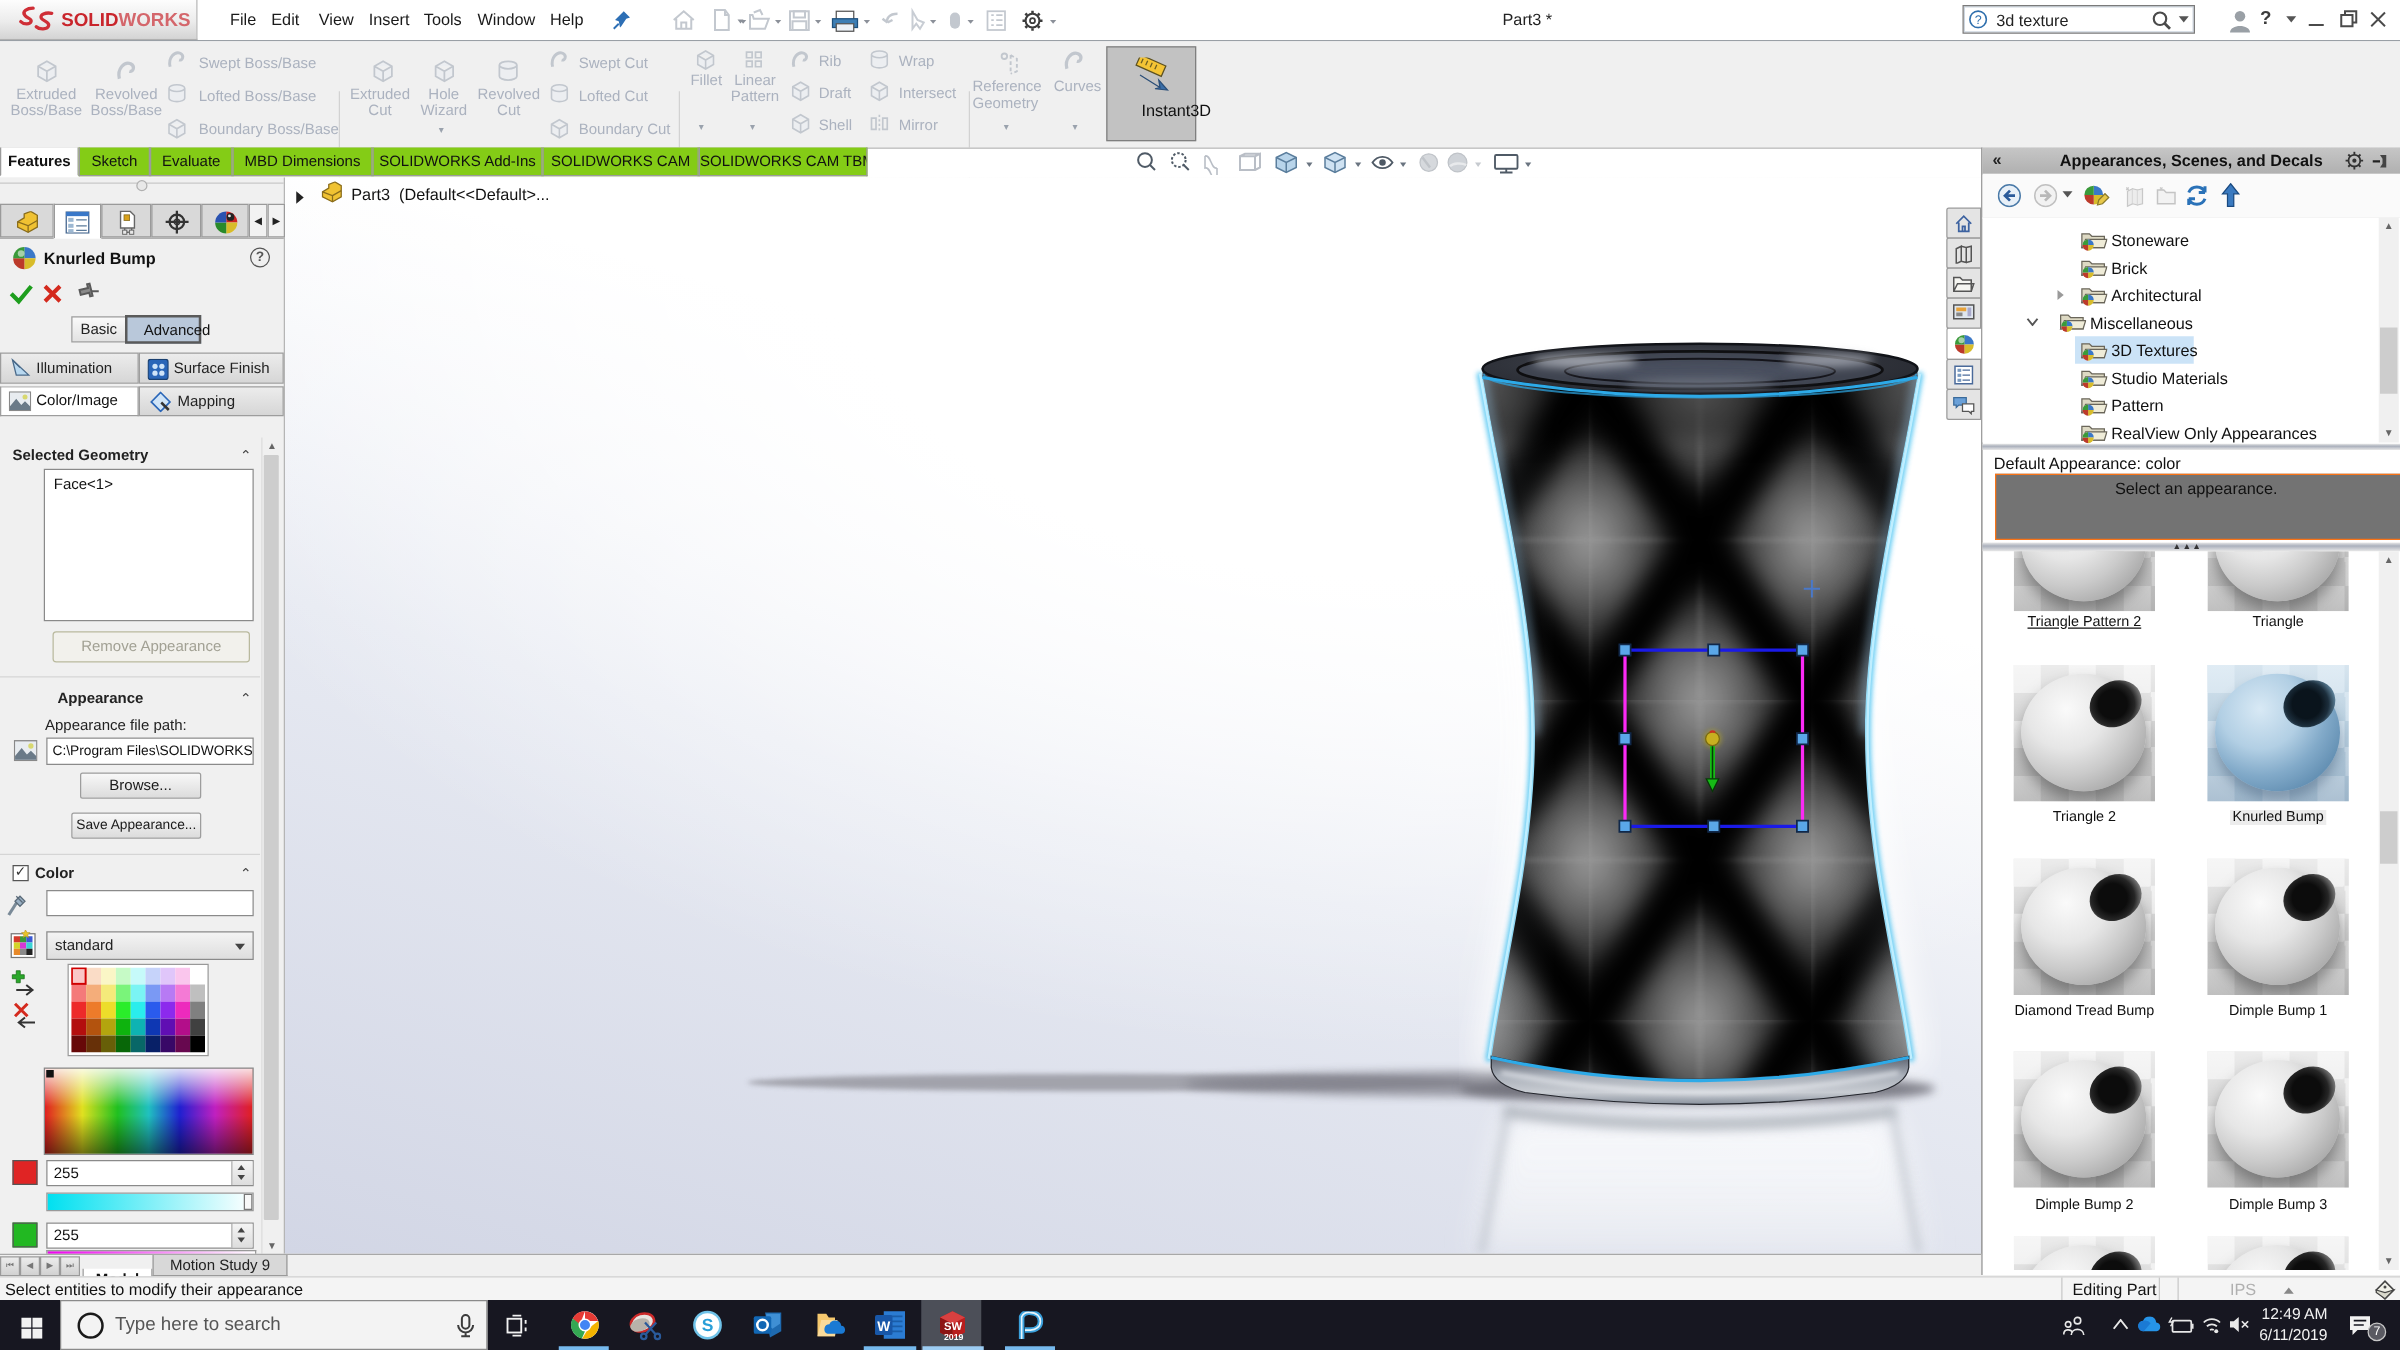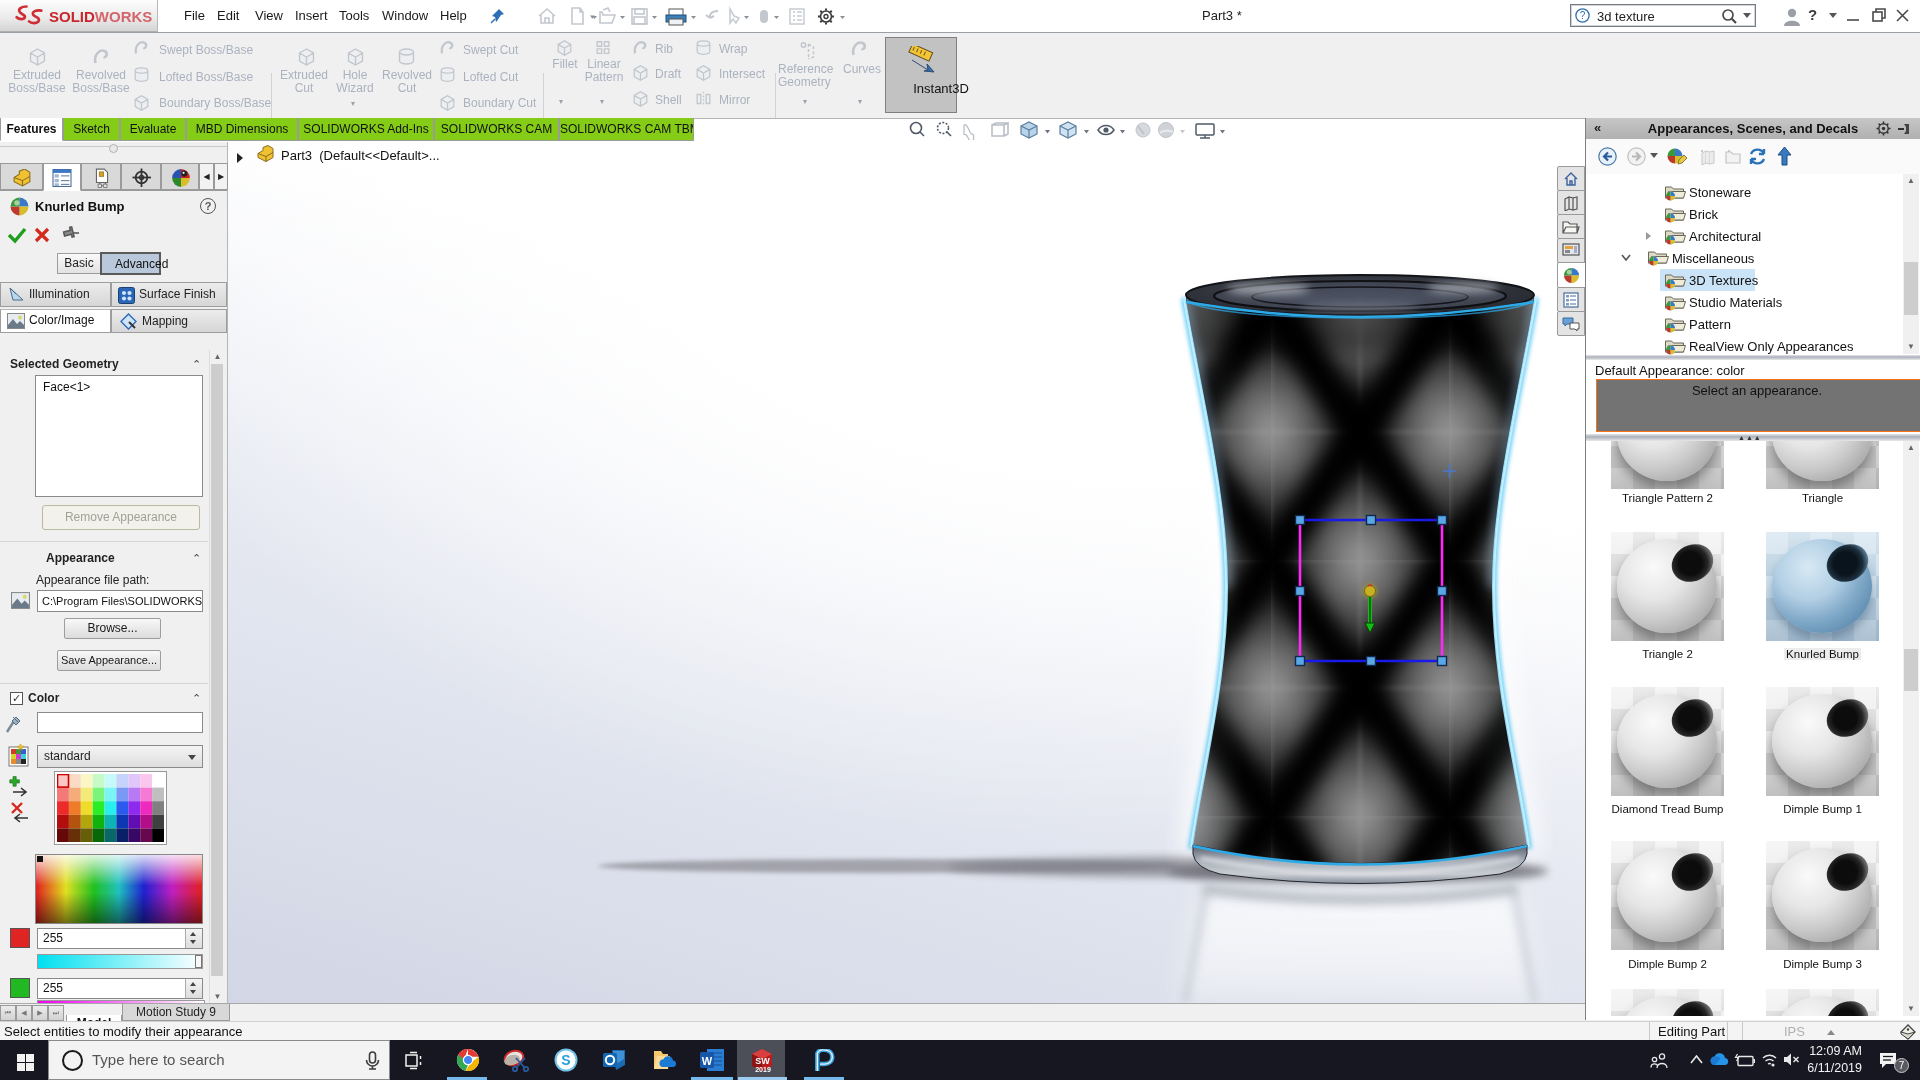--- a/index.html
+++ b/index.html
@@ -960,21 +960,21 @@
     <div class="ab" style="left:0;top:316px;width:334px;height:7px;background:linear-gradient(#e8e8e8,#aab0bc 40%,#e8e8e8);">
       <div class="ab" style="left:152px;top:0px;font-size:7px;color:#333;letter-spacing:1px;">▲▲▲</div>
     </div>
 
     <div id="thumbs" class="ab" style="left:0;top:323px;width:317px;height:575px;overflow:hidden;">
         <div class="ab" style="left:25px;top:0px;width:113px;height:48px;overflow:hidden;">
           <div class="thumb g" style="left:0;top:-61px;">
             <div class="sph"></div>
           </div>
         </div>
-        <div class="ab thumblabel" style="left:25px;top:51px;width:113px;">Triangle Pattern 2</div>
+        <div class="ab thumblabel" style="left:25px;top:51px;width:113px;text-decoration:underline;">Triangle Pattern 2</div>
         <div class="ab" style="left:180px;top:0px;width:113px;height:48px;overflow:hidden;">
           <div class="thumb g" style="left:0;top:-61px;">
             <div class="sph"></div>
           </div>
         </div>
         <div class="ab thumblabel" style="left:180px;top:51px;width:113px;">Triangle</div>
         <div class="thumb g" style="left:25px;top:91px;">
           <div class="sph"></div>
           <div class="hole"></div>
         </div>
@@ -1174,21 +1174,21 @@
         </g>
         <circle cx="12" cy="13" r="1.6" fill="#e8e8e8"></circle>
       </svg>
     <svg class="ab" style="left:1783px;top:12px" width="17" height="15" viewBox="0 0 17 15">
         <path d="M1 5 L4 5 L8 1.5 L8 13.5 L4 10 L1 10 Z" fill="#e8e8e8"></path>
         <g stroke="#e8e8e8" stroke-width="1.4">
           <line x1="10.5" y1="5" x2="15.5" y2="10"></line>
           <line x1="15.5" y1="5" x2="10.5" y2="10"></line>
         </g>
       </svg>
-    <div class="ab" style="left:1806px;top:4px;width:56px;text-align:right;font-size:12.5px;color:#f2f2f2;">12:09 AM</div>
+    <div class="ab" style="left:1806px;top:4px;width:56px;text-align:right;font-size:12.5px;color:#f2f2f2;">12:49 AM</div>
     <div class="ab" style="left:1800px;top:21px;width:62px;text-align:right;font-size:12.5px;color:#f2f2f2;">6/11/2019</div>
     <svg class="ab" style="left:1878px;top:11px" width="20" height="18" viewBox="0 0 20 18">
         <path d="M2 2 L18 2 L18 13 L8 13 L4 17 L4 13 L2 13 Z" fill="#f2f2f2"></path>
         <g stroke="#15151f" stroke-width="1.3">
           <line x1="5" y1="5.5" x2="15" y2="5.5"></line>
           <line x1="5" y1="9" x2="13" y2="9"></line>
         </g>
       </svg>
     <div class="ab" style="left:1894px;top:18px;width:15px;height:15px;border-radius:50%;background:#5a5a62;border:1px solid #c8c8c8;box-sizing:border-box;text-align:center;font-size:10px;line-height:13px;color:#fff;">7</div>
   </div>

